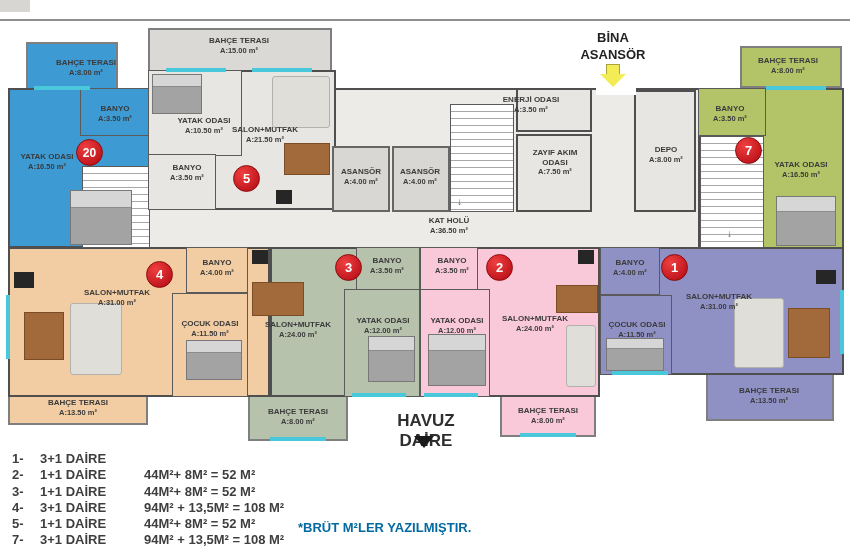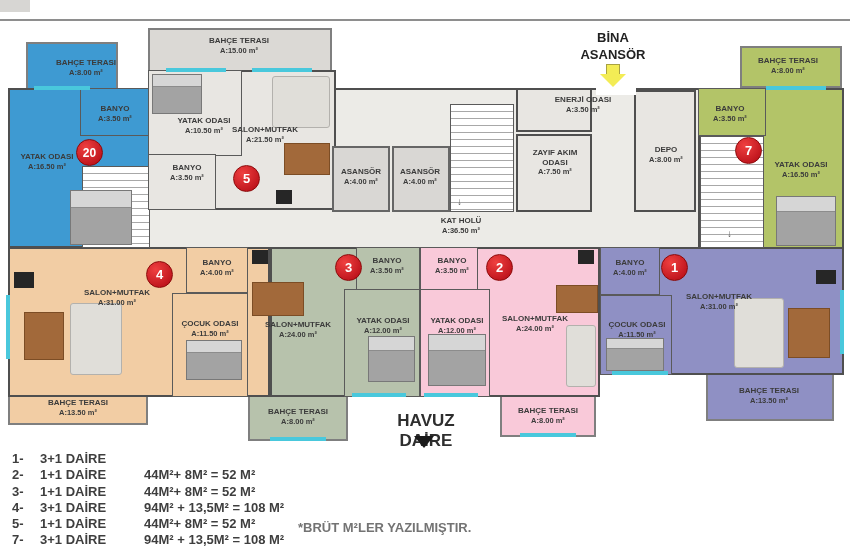--- a/index.html
+++ b/index.html
@@ -28,21 +28,21 @@
   .stove{position:absolute;background:#262626;z-index:15;}
   #title{position:absolute;left:38px;top:1px;font-size:14.5px;font-weight:bold;color:#565656;letter-spacing:0.6px;z-index:60;}
   #title-underline{position:absolute;left:0;top:19px;width:850px;height:2px;background:#8e8e8e;z-index:60;}
   #corner-box{position:absolute;left:0;top:0;width:30px;height:12px;background:#d7d6d3;z-index:60;}
   #watermark{position:absolute;left:255px;top:258px;width:340px;font-size:27px;font-weight:bold;
              color:rgba(255,255,255,0.55);letter-spacing:6px;z-index:50;pointer-events:none;}
   #entrance-label{position:absolute;left:580px;top:30px;width:66px;text-align:center;
                   font-size:13px;font-weight:bold;color:#222;line-height:1.3;z-index:45;}
   #pool-label{position:absolute;left:370px;top:411px;width:112px;text-align:center;
               font-size:17px;font-weight:bold;color:#2e2e2e;z-index:45;}
-  #note{position:absolute;left:298px;top:520px;font-size:13px;font-weight:bold;color:#737373;z-index:60;}
+  #note{position:absolute;left:298px;top:520px;font-size:13px;font-weight:bold;color:#0369a1;z-index:60;}
   #legend{position:absolute;left:12px;top:451px;z-index:60;}
   .lrow{display:flex;font-size:13px;font-weight:bold;color:#3e3e3e;line-height:16.3px;}
   .lrow .no{width:28px;}
   .lrow .ty{width:104px;}
 </style>
 </head>
 <body>
 
 <div id="canvas">
 
@@ -175,29 +175,29 @@
     </div>
 
   <div class="rlabel" style="left:333px;top:167px;width:56px;">
     <span class="n">ASANSÖR</span>
     <span class="a">A:4.00 m²</span>
     </div>
   <div class="rlabel" style="left:392px;top:167px;width:56px;">
     <span class="n">ASANSÖR</span>
     <span class="a">A:4.00 m²</span>
     </div>
-  <div class="rlabel" style="left:544px;top:95px;width:78px;">
+  <div class="rlabel" style="left:492px;top:95px;width:78px;">
     <span class="n">ENERJİ ODASI</span>
     <span class="a">A:3.50 m²</span>
     </div>
   <div class="rlabel" style="left:519px;top:148px;width:72px;">
     <span class="n">ZAYIF AKIM ODASI</span>
     <span class="a">A:7.50 m²</span>
     </div>
-  <div class="rlabel" style="left:421px;top:216px;width:80px;">
+  <div class="rlabel" style="left:409px;top:216px;width:80px;">
     <span class="n">KAT HOLÜ</span>
     <span class="a">A:36.50 m²</span>
     </div>
   <div class="rlabel" style="left:636px;top:145px;width:60px;">
     <span class="n">DEPO</span>
     <span class="a">A:8.00 m²</span>
     </div>
 
   <div class="rlabel" style="left:743px;top:56px;width:90px;">
     <span class="n">BAHÇE TERASI</span>

